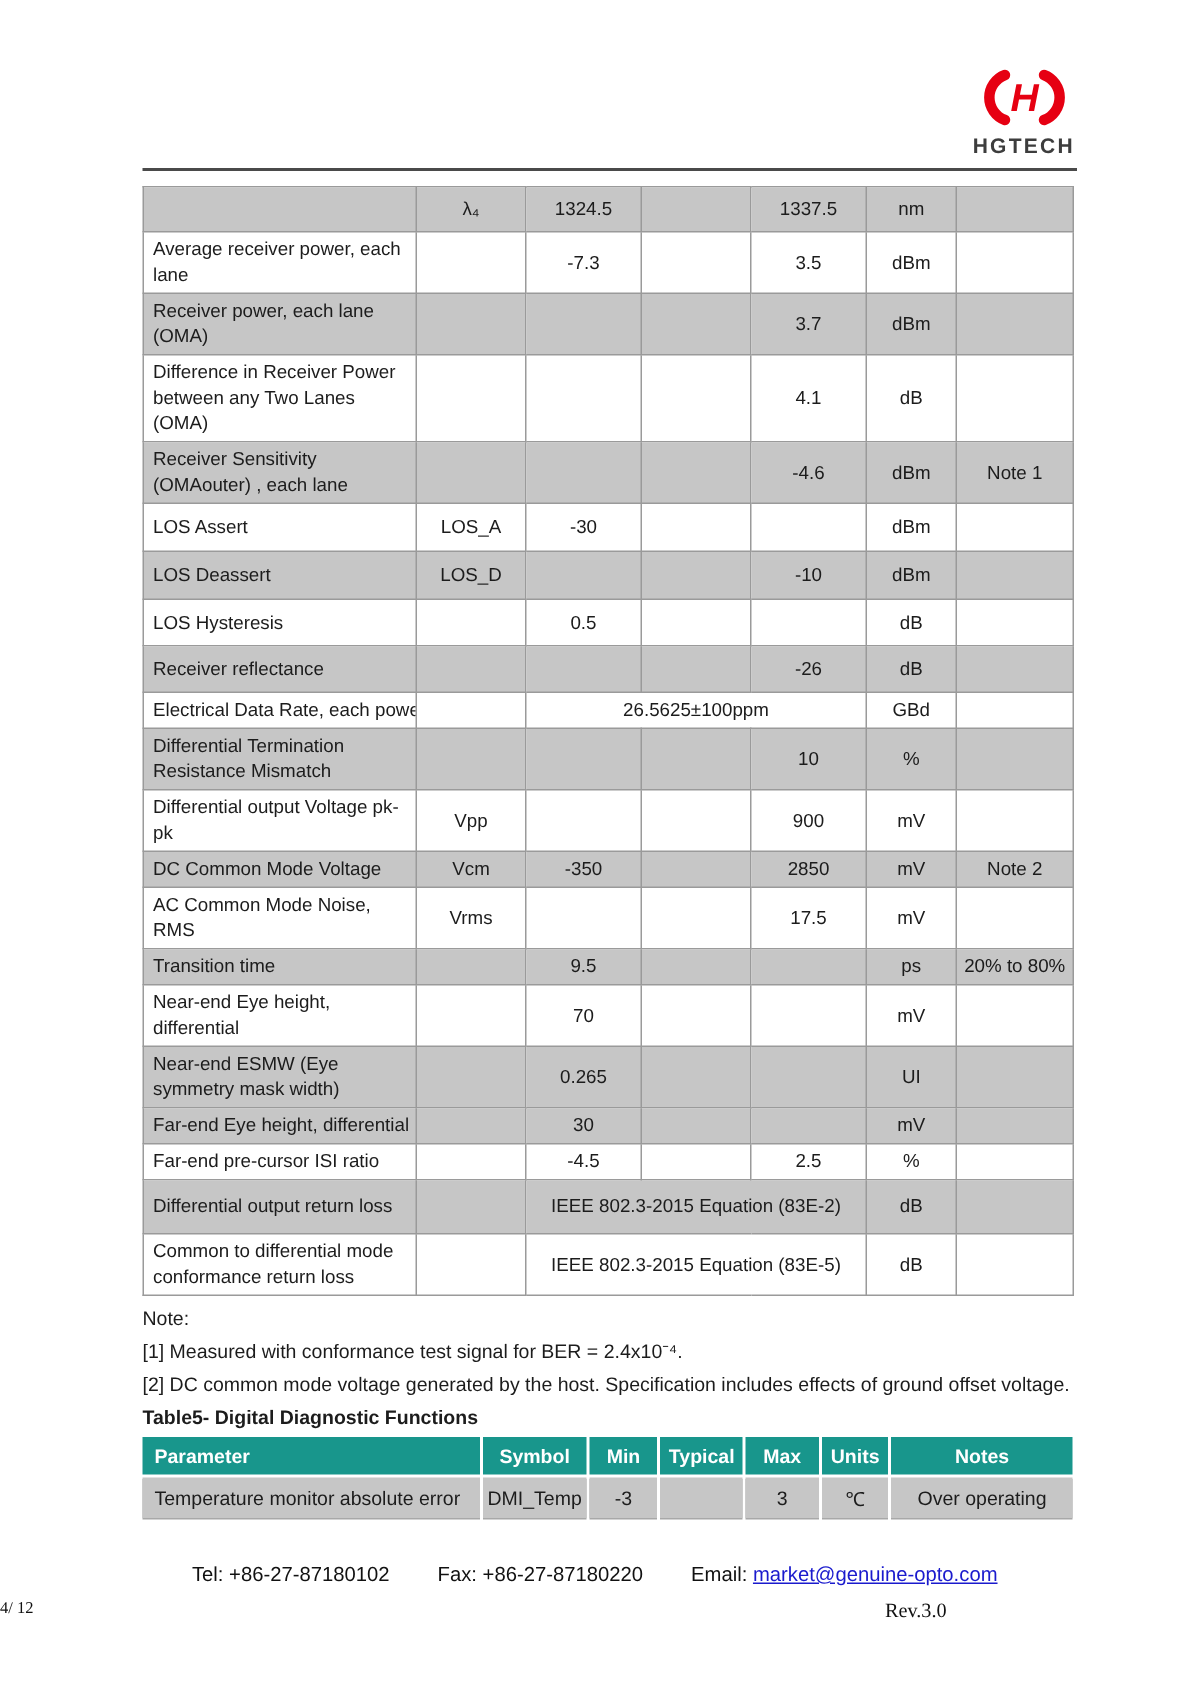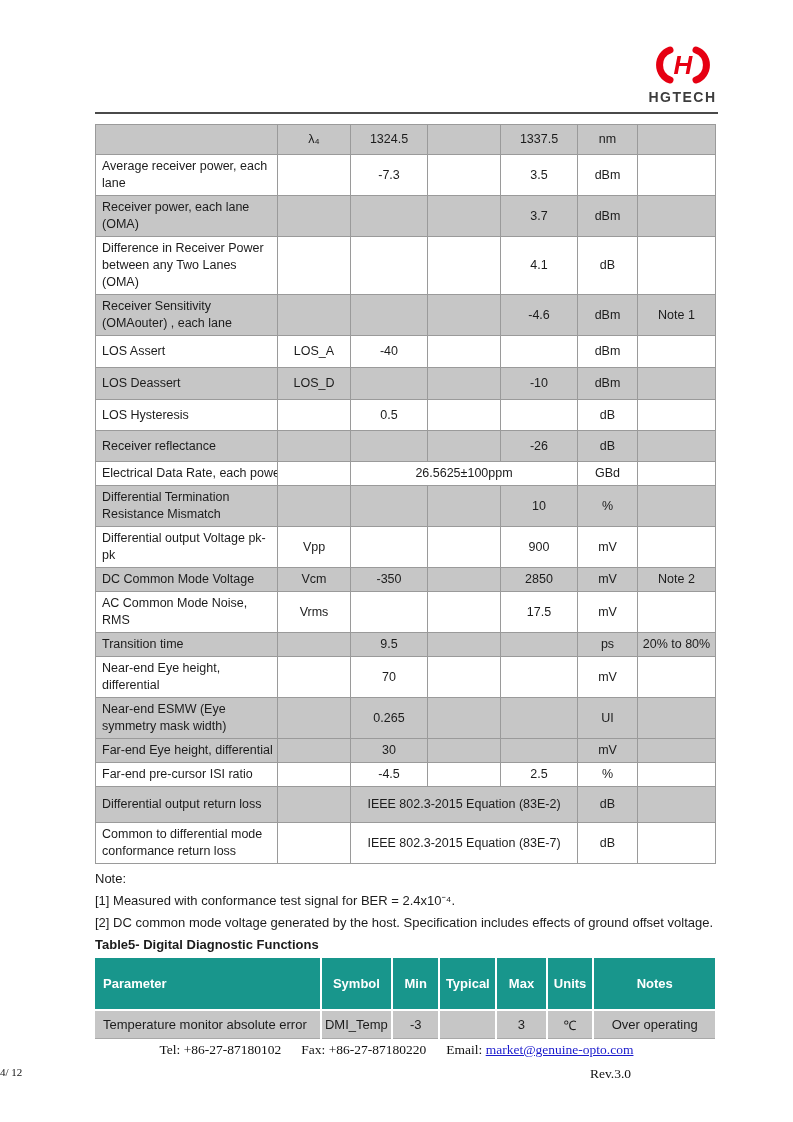--- a/index.html
+++ b/index.html
@@ -52,36 +52,36 @@
   }
 
   
   table.ddf {
     border-collapse: separate; border-spacing: 2px;
     table-layout: fixed; width: 624px; margin: 1px 0 0 93px;
   }
   table.ddf th {
     background: var(--teal, #18968c); color: #ffffff;
     font-size: 13px; font-weight: bold; height: 23px;
-    text-align: center; padding: 14px 2px;
+    text-align: center; padding: 1px 2px;
   }
   table.ddf th.left { text-align: left; padding-left: 8px; }
   table.ddf td {
     background: var(--row-gray, #c6c6c6);
     font-size: 13px; height: 25px; text-align: center; padding: 1px 2px;
     box-shadow: 0 1px 0 #a8a8a8;
     margin-top: 36px;
   }
   table.ddf td.left { text-align: left; padding-left: 8px; }
 
   
   .footer-contact {
     position: absolute; top: 1042px; left: 0; width: 793px;
-    display: flex; justify-content: center; gap: 20px;
-    font-size: 13.5px; color: #111; font-family: Liberation Serif, serif;
+    display: flex; justify-content: center; gap: 32px;
+    font-size: 13.5px; color: #111;
   }
   .footer-contact a {
     color: var(--link-blue, #1a1acd); text-decoration: underline;
   }
   .page-number {
     position: absolute; top: 1066px; left: 0; width: 793px; text-align: left;
     font-family: "Liberation Serif", serif; font-size: 11px; color: #111;
   }
   .revision {
     position: absolute; top: 1066px; left: 590px;
@@ -159,21 +159,21 @@
           <td class="center"></td>
           <td class="center"></td>
           <td class="center"></td>
           <td class="center">-4.6</td>
           <td class="center">dBm</td>
           <td class="center">Note 1</td>
         </tr>
         <tr class="oneline" style="height: 32px;">
           <td class="param">LOS Assert</td>
           <td class="center">LOS_A</td>
-          <td class="center">-40</td>
+          <td class="center">-30</td>
           <td class="center"></td>
           <td class="center"></td>
           <td class="center">dBm</td>
           <td class="center"></td>
         </tr>
         <tr class="shaded oneline" style="height: 32px;">
           <td class="param">LOS Deassert</td>
           <td class="center">LOS_D</td>
           <td class="center"></td>
           <td class="center"></td>
@@ -290,21 +290,21 @@
         <tr class="shaded oneline" style="height: 36px;">
           <td class="param">Differential output return loss</td>
           <td class="center"></td>
           <td class="center" colspan="3">IEEE 802.3-2015 Equation (83E-2)</td>
           <td class="center">dB</td>
           <td class="center"></td>
         </tr>
         <tr>
           <td class="param">Common to differential mode conformance return loss</td>
           <td class="center"></td>
-          <td class="center" colspan="3">IEEE 802.3-2015 Equation (83E-7)</td>
+          <td class="center" colspan="3">IEEE 802.3-2015 Equation (83E-5)</td>
           <td class="center">dB</td>
           <td class="center"></td>
         </tr>
       </tbody>
   </table>
 
   <div class="notes">
     <div>Note:</div>
     <div>[1] Measured with conformance test signal for BER = 2.4x10⁻⁴.</div>
     <div>[2] DC common mode voltage generated by the host. Specification includes effects of ground offset voltage.</div>

